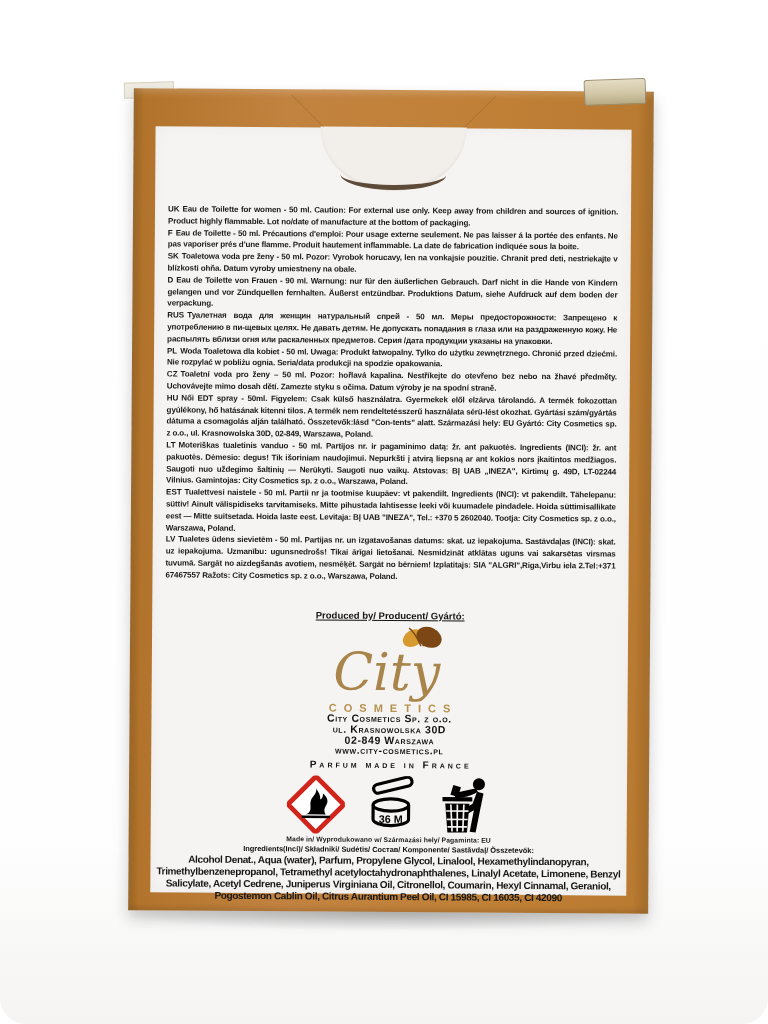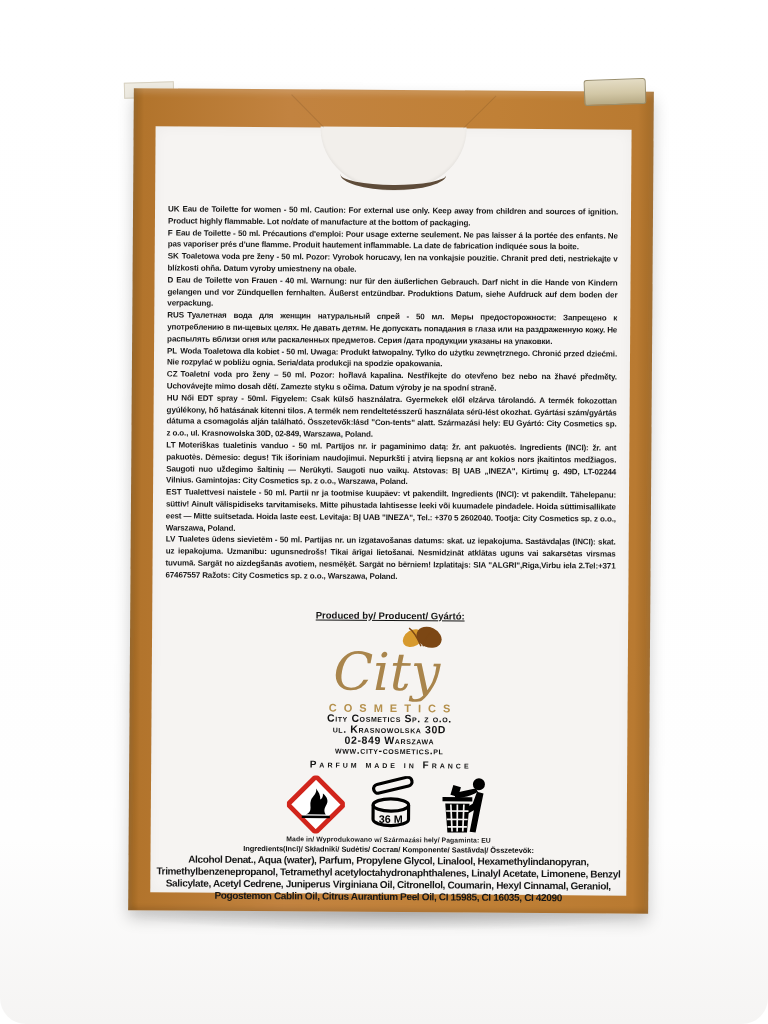--- a/index.html
+++ b/index.html
@@ -73,21 +73,21 @@
       <div class="notch">
         <div class="crease l"></div>
         <div class="crease r"></div>
         <div class="notch-gap"></div>
       </div>
 
       <div class="lang-block">
         <p><span class="lang-code">UK</span><span>Eau de Toilette for women - 50 ml. Caution: For external use only. Keep away from children and sources of ignition. Product highly flammable. Lot no/date of manufacture at the bottom of packaging.</span></p>
         <p><span class="lang-code">F</span><span>Eau de Toilette - 50 ml. Précautions d'emploi: Pour usage externe seulement. Ne pas laisser á la portée des enfants. Ne pas vaporiser prés d'une flamme. Produit hautement inflammable. La date de fabrication indiquée sous la boite.</span></p>
         <p><span class="lang-code">SK</span><span>Toaletowa voda pre ženy - 50 ml. Pozor: Vyrobok horucavy, len na vonkajsie pouzitie. Chranit pred deti, nestriekajte v blízkosti ohňa. Datum vyroby umiestneny na obale.</span></p>
-        <p><span class="lang-code">D</span><span>Eau de Toilette von Frauen - 40 ml. Warnung: nur für den äußerlichen Gebrauch. Darf nicht in die Hande von Kindern gelangen und vor Zündquellen fernhalten. Äußerst entzündbar. Produktions Datum, siehe Aufdruck auf dem boden der verpackung.</span></p>
+        <p><span class="lang-code">D</span><span>Eau de Toilette von Frauen - 90 ml. Warnung: nur für den äußerlichen Gebrauch. Darf nicht in die Hande von Kindern gelangen und vor Zündquellen fernhalten. Äußerst entzündbar. Produktions Datum, siehe Aufdruck auf dem boden der verpackung.</span></p>
         <p><span class="lang-code">RUS</span><span>Туалетная вода для женщин натуральный спрей - 50 мл. Меры предосторожности: Запрещено к употреблению в пи-щевых целях. Не давать детям. Не допускать попадания в глаза или на раздраженную кожу. Не распылять вблизи огня или раскаленных предметов. Серия /дата продукции указаны на упаковки.</span></p>
         <p><span class="lang-code">PL</span><span>Woda Toaletowa dla kobiet - 50 ml. Uwaga: Produkt łatwopalny. Tylko do użytku zewnętrznego. Chronić przed dziećmi. Nie rozpylać w pobliżu ognia. Seria/data produkcji na spodzie opakowania.</span></p>
         <p><span class="lang-code">CZ</span><span>Toaletní voda pro ženy – 50 ml. Pozor: hořlavá kapalina. Nestříkejte do otevřeno bez nebo na žhavé předměty. Uchovávejte mimo dosah dětí. Zamezte styku s očima. Datum výroby je na spodní straně.</span></p>
         <p><span class="lang-code">HU</span><span>Női EDT spray - 50ml. Figyelem: Csak külső használatra. Gyermekek elől elzárva tárolandó. A termék fokozottan gyúlékony, hő hatásának kitenni tilos. A termék nem rendeltetésszerű használata sérü-lést okozhat. Gyártási szám/gyártás dátuma a csomagolás alján található. Összetevők:lásd "Con-tents" alatt. Származási hely: EU Gyártó: City Cosmetics sp. z o.o., ul. Krasnowolska 30D, 02-849, Warszawa, Poland.</span></p>
         <p><span class="lang-code">LT</span><span>Moteriškas tualetinis vanduo - 50 ml. Partijos nr. ir pagaminimo datą: žr. ant pakuotės. Ingredients (INCI): žr. ant pakuotės. Dėmesio: degus! Tik išoriniam naudojimui. Nepurkšti į atvirą liepsną ar ant kokios nors įkaitintos medžiagos. Saugoti nuo uždegimo šaltinių — Nerūkyti. Saugoti nuo vaikų. Atstovas: BĮ UAB „INEZA", Kirtimų g. 49D, LT-02244 Vilnius. Gamintojas: City Cosmetics sp. z o.o., Warszawa, Poland.</span></p>
         <p><span class="lang-code">EST</span><span>Tualettvesi naistele - 50 ml. Partii nr ja tootmise kuupäev: vt pakendilt. Ingredients (INCI): vt pakendilt. Tähelepanu: süttiv! Ainult välispidiseks tarvitamiseks. Mitte pihustada lahtisesse leeki või kuumadele pindadele. Hoida süttimisallikate eest — Mitte suitsetada. Hoida laste eest. Levitaja: BĮ UAB "INEZA", Tel.: +370 5 2602040. Tootja: City Cosmetics sp. z o.o., Warszawa, Poland.</span></p>
         <p><span class="lang-code">LV</span><span>Tualetes ūdens sievietēm - 50 ml. Partijas nr. un izgatavošanas datums: skat. uz iepakojuma. Sastāvdaļas (INCI): skat. uz iepakojuma. Uzmanību: ugunsnedrošs! Tikai ārīgai lietošanai. Nesmidzināt atklātas uguns vai sakarsētas virsmas tuvumā. Sargāt no aizdegšanās avotiem, nesmēķēt. Sargāt no bērniem! Izplatitajs: SIA "ALGRI",Riga,Virbu iela 2.Tel:+371 67467557 Ražots: City Cosmetics sp. z o.o., Warszawa, Poland.</span></p>
       </div>
 
       <div class="produced">Produced by/ Producent/ Gyártó:</div>

